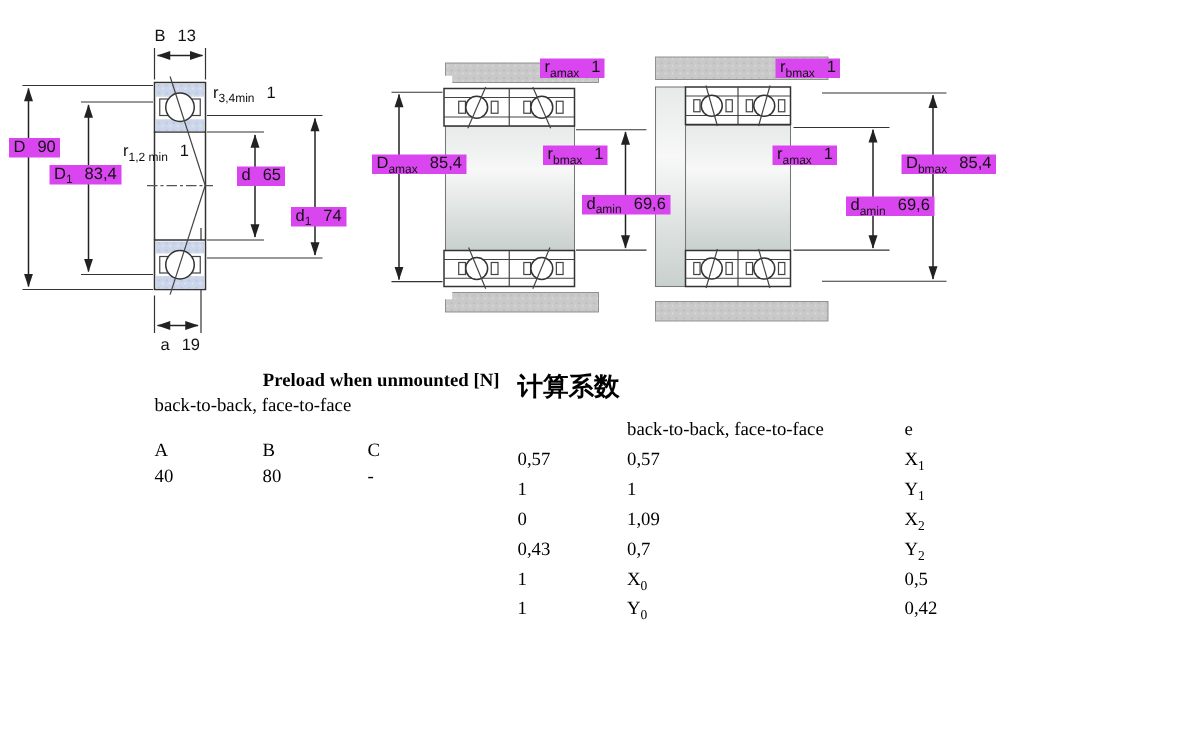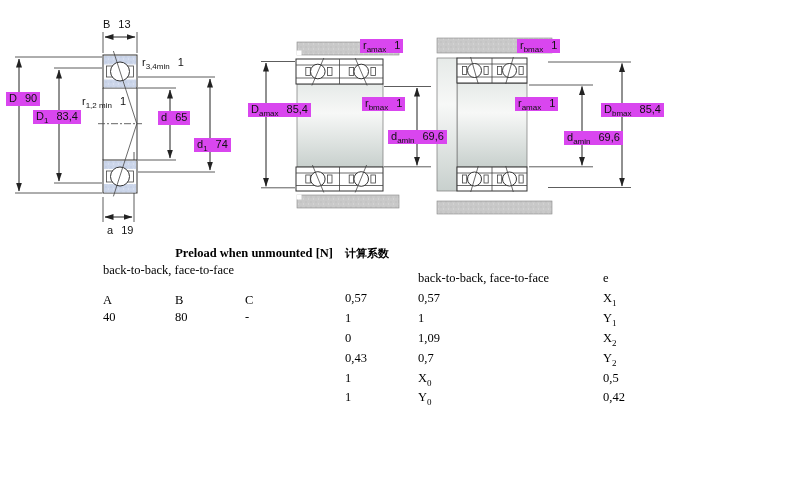--- a/index.html
+++ b/index.html
@@ -10,21 +10,21 @@
   .dlabel sub{font-size:8px;line-height:6px;}
   .dlabel .vl{margin-left:8px;}
   .wbg{background:#d946ef;padding:0 3px;}
   .preload{position:absolute;left:103px;top:246px;width:230px;
            font-family:"Liberation Serif",serif;font-size:12.5px;color:#000;}
   .p-title{font-weight:bold;font-size:12.5px;text-align:right;}
   .p-sub{margin-top:2px;}
   .p-grid{display:grid;grid-template-columns:72px 70px 60px;margin-top:15px;row-gap:2px;}
   .factors{position:absolute;left:345px;top:246px;width:450px;
            font-family:"Liberation Serif",serif;font-size:12.5px;color:#000;}
-  .f-title{font-weight:bold;font-size:11px;font-family:"DejaVu Sans","Liberation Serif",serif;}
+  .f-title{font-weight:bold;font-size:17px;font-family:"DejaVu Sans","Liberation Serif",serif;}
   .f-grid{display:grid;grid-template-columns:73px 185px 190px;margin-top:10px;line-height:15.4px;}
   .f-grid sub{font-size:9px;}
 </style>
 </head>
 <body>
 
 <div id="stage">
 
 <svg id="drawing" width="800" height="500" viewBox="0 0 800 500">
   <defs>

